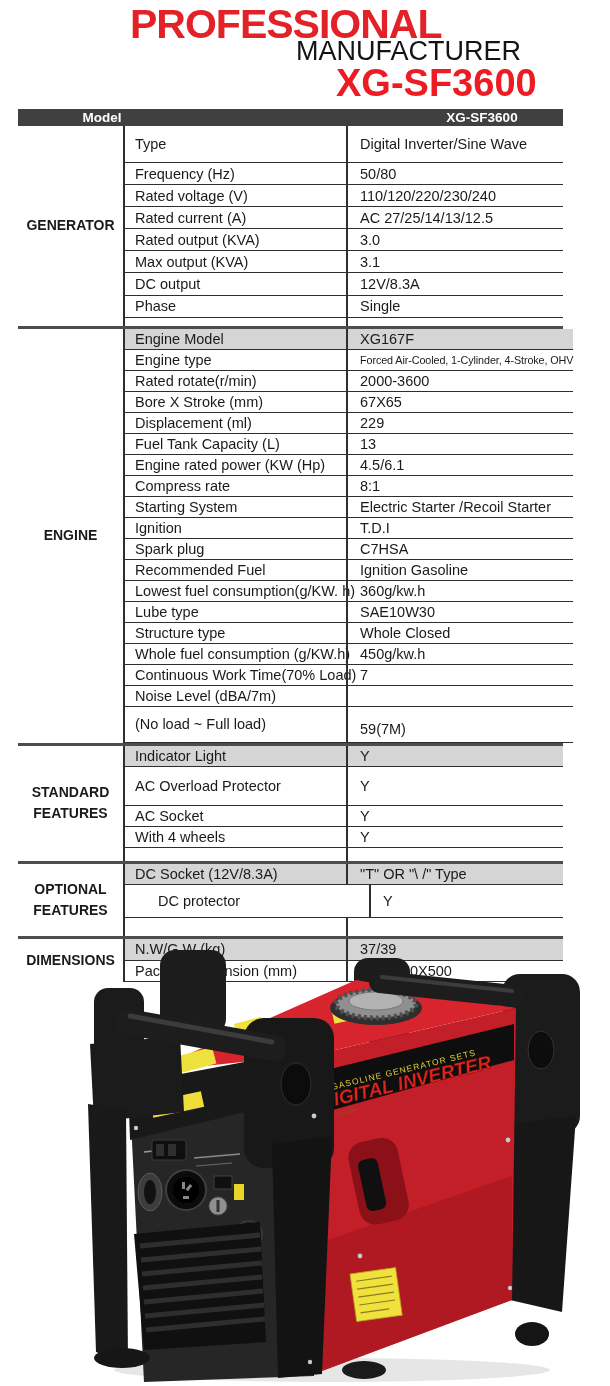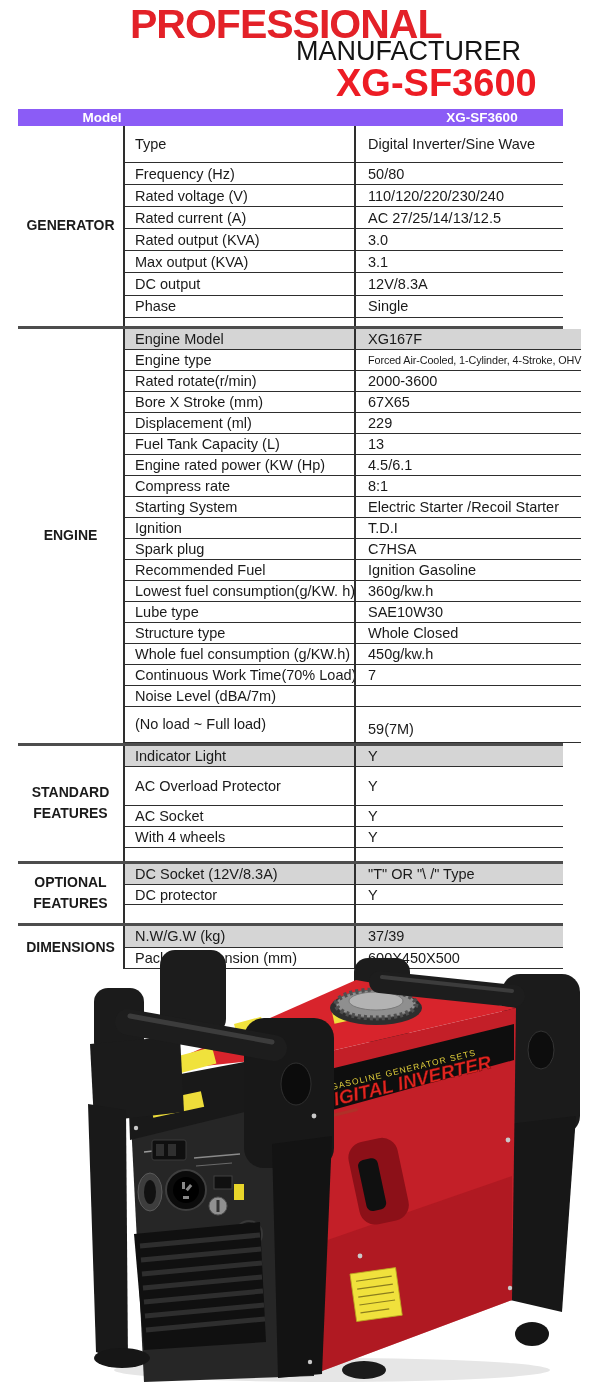--- a/index.html
+++ b/index.html
@@ -9,37 +9,37 @@
   
   .brand-line1{position:absolute;left:130px;top:1px;font-size:41px;font-weight:700;
                letter-spacing:-1px;color:#e32128;white-space:nowrap;}
   .brand-line2{position:absolute;left:296px;top:36px;font-size:27px;font-weight:400;
                color:#141414;white-space:nowrap;}
   .model-title{position:absolute;left:336px;top:62px;font-size:38px;font-weight:700;
                color:#ed1c24;white-space:nowrap;letter-spacing:0px;}
 
   
   .spec-table{position:absolute;left:18px;top:109px;width:545px;}
-  .thead{position:relative;height:17px;background:#8b5cf6;}
+  .thead{position:relative;height:17px;background:#404040;}
   .thead span{position:absolute;top:0;transform:translateX(-50%);color:#ffffff;
               font-weight:700;font-size:13.5px;line-height:17px;white-space:nowrap;}
   .thead .h-model{left:84px;}
   .thead .h-value{left:464px;}
 
   .section{display:flex;}
   .sec-label{width:105px;min-width:105px;box-sizing:border-box;display:flex;align-items:center;
              justify-content:center;text-align:center;font-weight:700;font-size:14px;
              line-height:1.5;padding:0 3px;}
   .sec-rows{flex:1;border-left:2px solid #2e2e2e;}
   .row{display:flex;align-items:stretch;box-sizing:border-box;border-bottom:1.6px solid #2e2e2e;}
   .row.spacer{border-bottom:none;}
   .cell-label{width:221px;min-width:221px;box-sizing:border-box;padding-left:10px;
               display:flex;align-items:center;font-size:14.5px;white-space:nowrap;}
   .cell-value{flex:1;border-left:2px solid #2e2e2e;box-sizing:border-box;padding-left:12px;
-              display:flex;align-items:center;font-size:14.5px;white-space:nowrap;margin-left:8px;}
+              display:flex;align-items:center;font-size:14.5px;white-space:nowrap;}
   .row.gray{background:#d5d5d5;}
   .row.small .cell-value{font-size:10.8px;letter-spacing:-0.1px;}
   .row.tall .cell-value{padding-top:10px;}
   .divider{height:3px;background:#4d4d4d;}
 
   
   .figure{position:absolute;left:64px;top:944px;width:526px;height:442px;}
 </style>
 </head>
 <body>
@@ -206,21 +206,21 @@
           </div>
         </div>
         <div class="divider"></div>
         <div class="section">
           <div class="sec-label">OPTIONAL FEATURES</div>
           <div class="sec-rows">
             <div class="row gray" style="height: 21.5px;">
               <div class="cell-label">DC Socket (12V/8.3A)</div>
               <div class="cell-value">"T" OR "\ /" Type</div>
             </div>
-            <div class="row" style="height: 20px;">
+            <div class="row" style="height: 33px; padding-left: 23px;">
               <div class="cell-label">DC protector</div>
               <div class="cell-value">Y</div>
             </div>
             <div class="row spacer" style="height: 18px;">
               <div class="cell-label"></div>
               <div class="cell-value"></div>
             </div>
           </div>
         </div>
         <div class="divider"></div>

